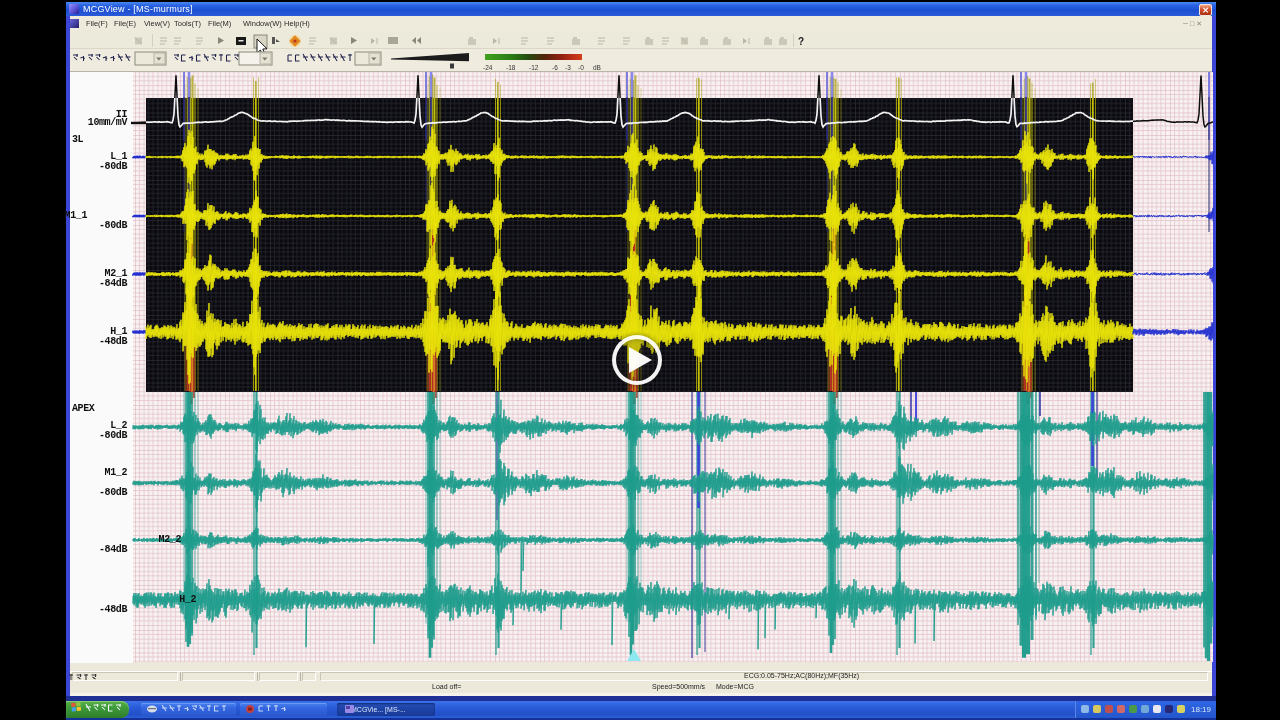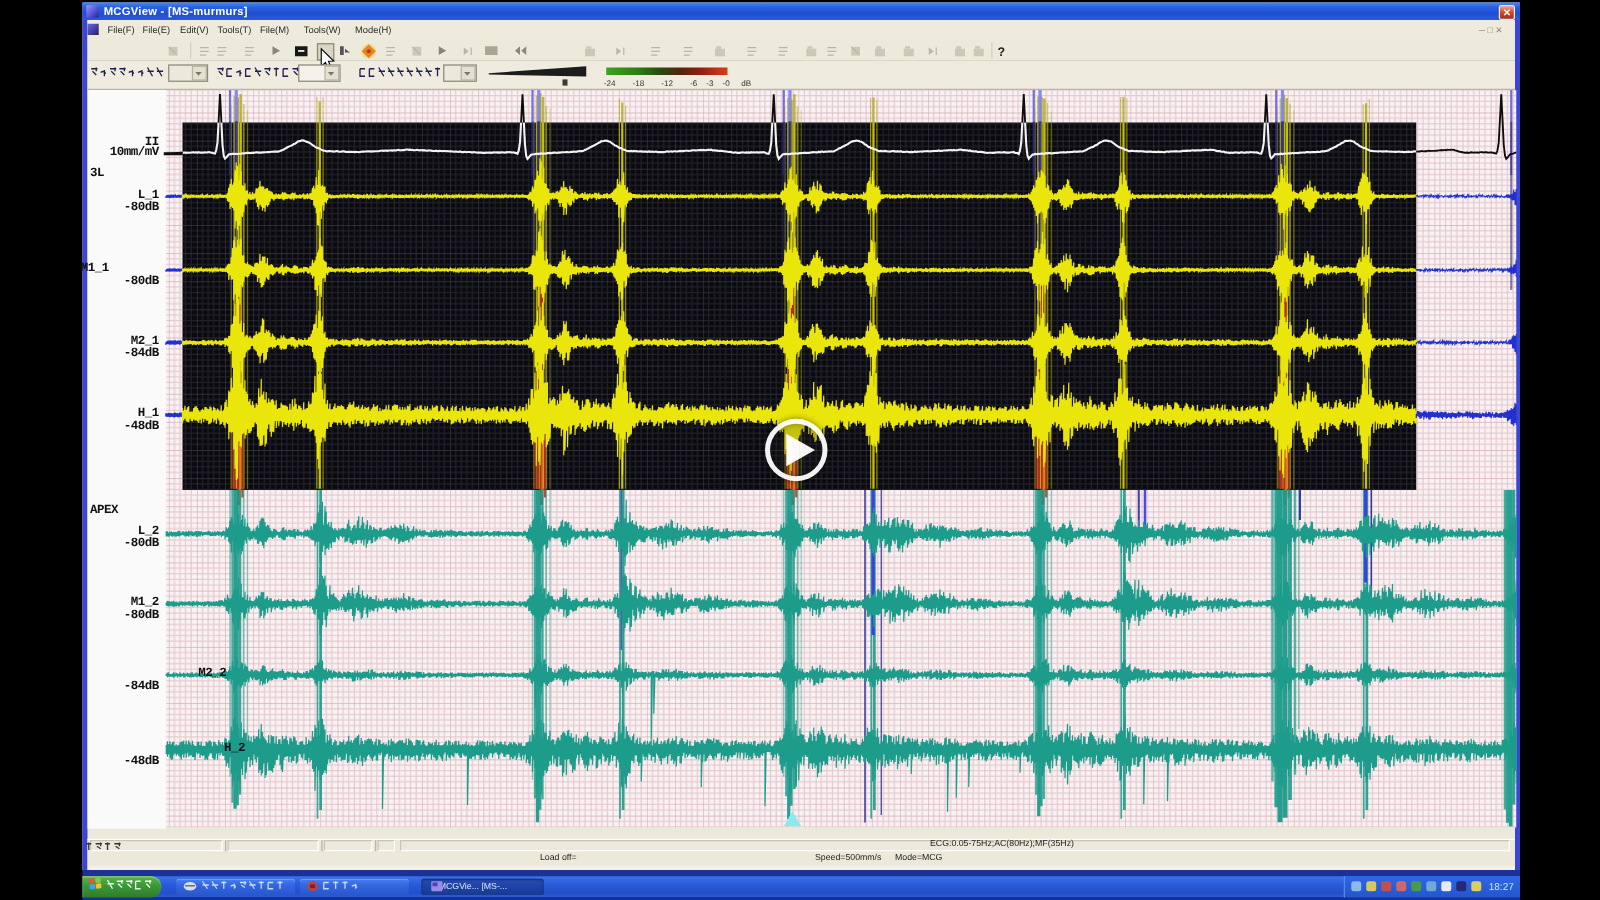--- a/index.html
+++ b/index.html
@@ -1,19 +1,19 @@
 <!DOCTYPE html>
 <html><head><meta charset="utf-8"><style>
 *{margin:0;padding:0;box-sizing:border-box}
 html,body{width:1280px;height:720px;background:#000;overflow:hidden;font-family:"Liberation Sans",sans-serif;position:relative}
 .abs{position:absolute}
 .win{left:66px;top:2px;width:1150px;height:694px;background:#ece9da;border-left:4px solid #3b46d6;border-right:4px solid #3b46d6}
 .tbar{left:66px;top:2px;width:1150px;height:14px;background:linear-gradient(#4a8af0,#2a62e2 25%,#1c50d2 60%,#2a5ad8)}
 .ticon{left:69px;top:4px;width:10px;height:10px;background:linear-gradient(135deg,#9a90ff,#5a55d8 55%,#282090);border-radius:1px}
-.ttext{left:83px;top:4px;font-size:9px;font-weight:bold;color:#fff;letter-spacing:0.2px}
+.ttext{left:83px;top:4px;font-size:9px;font-weight:normal;color:#fff;letter-spacing:0.2px}
 .closebtn{left:1199px;top:3.5px;width:13px;height:12px;background:linear-gradient(#f4a988,#d44e2c 45%,#a83010);border:1px solid #f4e4da;border-radius:2px;color:#fff;font-size:8px;font-weight:bold;text-align:center;line-height:11px}
 .menubar{left:70px;top:16px;width:1142px;height:14px;background:#eeebdc}
 .mdiicon{left:70px;top:19px;width:9px;height:9px;background:linear-gradient(135deg,#6a66e0,#22206a)}
 .mi{top:19px;font-size:7.5px;color:#2a2a2a}
 .mdibtns{left:1183px;top:20px;width:28px;height:8px;color:#8a8678;font-size:7px;letter-spacing:2px}
 .toolbar{left:70px;top:30px;width:1142px;height:19px;background:#eceadb;border-bottom:1px solid #dbd7c7}
 .filterbar{left:70px;top:49px;width:1142px;height:23px;background:#efecdf;border-bottom:1px solid #b9b5a5}
 .gradbar{left:485px;top:54px;width:97px;height:6px;background:linear-gradient(to right,#3fa31f,#2a7a14 28%,#274a10 45%,#56230c 62%,#8f2012 78%,#c03218 92%,#d04018)}
 .dbl{top:64px;font-size:6.5px;color:#333}
 .cl{font-family:"Liberation Mono",monospace;font-size:10px;font-weight:bold;color:#101010;line-height:10px;letter-spacing:-0.4px}
@@ -36,25 +36,25 @@
 </style></head><body>
 <div class="abs win"></div>
 <div class="abs tbar"></div>
 <div class="abs ticon"></div>
 <span class="abs ttext">MCGView - [MS-murmurs]</span>
 <div class="abs closebtn">✕</div>
 <div class="abs menubar"></div>
 <div class="abs mdiicon"></div>
 <span class="abs mi" style="left:86px">File(F)</span>
 <span class="abs mi" style="left:114px">File(E)</span>
-<span class="abs mi" style="left:144px">Edit(V)</span>
+<span class="abs mi" style="left:144px">View(V)</span>
 <span class="abs mi" style="left:174px">Tools(T)</span>
 <span class="abs mi" style="left:208px">File(M)</span>
-<span class="abs mi" style="left:243px">Tools(W)</span>
-<span class="abs mi" style="left:284px">Mode(H)</span>
+<span class="abs mi" style="left:243px">Window(W)</span>
+<span class="abs mi" style="left:284px">Help(H)</span>
 <span class="abs mdibtns">─□✕</span>
 <div class="abs toolbar"></div>
 <div class="abs filterbar"></div>
 <div class="abs gradbar"></div>
 <span class="abs dbl" style="left:483px">-24</span>
 <span class="abs dbl" style="left:506px">-18</span>
 <span class="abs dbl" style="left:529px">-12</span>
 <span class="abs dbl" style="left:552px">-6</span>
 <span class="abs dbl" style="left:565px">-3</span>
 <span class="abs dbl" style="left:578px">-0</span>
@@ -410,21 +410,21 @@
 <span class="abs cl" style="right:1153px;top:162px">-80dB</span>
 <span class="abs cl" style="right:1193px;top:211px">M1_1</span>
 <span class="abs cl" style="right:1153px;top:221px">-80dB</span>
 <span class="abs cl" style="right:1153px;top:269px">M2_1</span>
 <span class="abs cl" style="right:1153px;top:279px">-84dB</span>
 <span class="abs cl" style="right:1153px;top:327px">H_1</span>
 <span class="abs cl" style="right:1153px;top:337px">-48dB</span>
 <span class="abs cl" style="left:72px;top:404px">APEX</span>
 <span class="abs cl" style="right:1153px;top:421px">L_2</span>
 <span class="abs cl" style="right:1153px;top:431px">-80dB</span>
-<span class="abs cl" style="right:1153px;top:478px">M1_2</span>
+<span class="abs cl" style="right:1153px;top:468px">M1_2</span>
 <span class="abs cl" style="right:1153px;top:488px">-80dB</span>
 <span class="abs cl" style="right:1099px;top:535px">M2_2</span>
 <span class="abs cl" style="right:1153px;top:545px">-84dB</span>
 <span class="abs cl" style="right:1084px;top:595px">H_2</span>
 <span class="abs cl" style="right:1153px;top:605px">-48dB</span>
 <div class="abs statr1"></div>
 <span class="abs" style="left:72px;top:672px;width:106px;height:9px;border:1px solid #c9c5b5;border-right-color:#fff;border-bottom-color:#fff"></span>
 <span class="abs" style="left:182px;top:672px;width:73px;height:9px;border:1px solid #c9c5b5;border-right-color:#fff;border-bottom-color:#fff"></span>
 <span class="abs" style="left:259px;top:672px;width:39px;height:9px;border:1px solid #c9c5b5;border-right-color:#fff;border-bottom-color:#fff"></span>
 <span class="abs" style="left:302px;top:672px;width:14px;height:9px;border:1px solid #c9c5b5;border-right-color:#fff;border-bottom-color:#fff"></span>
@@ -458,21 +458,21 @@
 <div class="abs tray"></div>
 <span class="abs" style="left:1081px;top:705px;width:8px;height:8px;border-radius:2px;background:#8db8e8"></span>
 <span class="abs" style="left:1093px;top:705px;width:8px;height:8px;border-radius:2px;background:#d8c860"></span>
 <span class="abs" style="left:1105px;top:705px;width:8px;height:8px;border-radius:2px;background:#c05050"></span>
 <span class="abs" style="left:1117px;top:705px;width:8px;height:8px;border-radius:2px;background:#d06868"></span>
 <span class="abs" style="left:1129px;top:705px;width:8px;height:8px;border-radius:2px;background:#4a9a4a"></span>
 <span class="abs" style="left:1141px;top:705px;width:8px;height:8px;border-radius:2px;background:#70a8d8"></span>
 <span class="abs" style="left:1153px;top:705px;width:8px;height:8px;border-radius:2px;background:#e8e8f0"></span>
 <span class="abs" style="left:1165px;top:705px;width:8px;height:8px;border-radius:2px;background:#282878"></span>
 <span class="abs" style="left:1177px;top:705px;width:8px;height:8px;border-radius:2px;background:#d8d060"></span>
-<span class="abs clock">18:27</span>
+<span class="abs clock">18:19</span>
 <svg class="abs" style="left:0;top:696" width="1280" height="24" viewBox="0 0 1280 24">
 <g transform="translate(71,7) rotate(-6)">
       <rect x="0" y="0" width="4.4" height="4" rx="1" fill="#e8543c"></rect>
       <rect x="5" y="0" width="4.4" height="4" rx="1" fill="#8ec63f"></rect>
       <rect x="0" y="4.6" width="4.4" height="4" rx="1" fill="#46a0e8"></rect>
       <rect x="5" y="4.6" width="4.4" height="4" rx="1" fill="#f2c233"></rect>
     </g>
 <g stroke="#f4f8ff" stroke-width="1.05" fill="none">
       <path d="M86 8l4 7 M86 11h5"></path>
       <path d="M93.5 9h5 M94.5 11l3 3 M97.5 8v3"></path>

